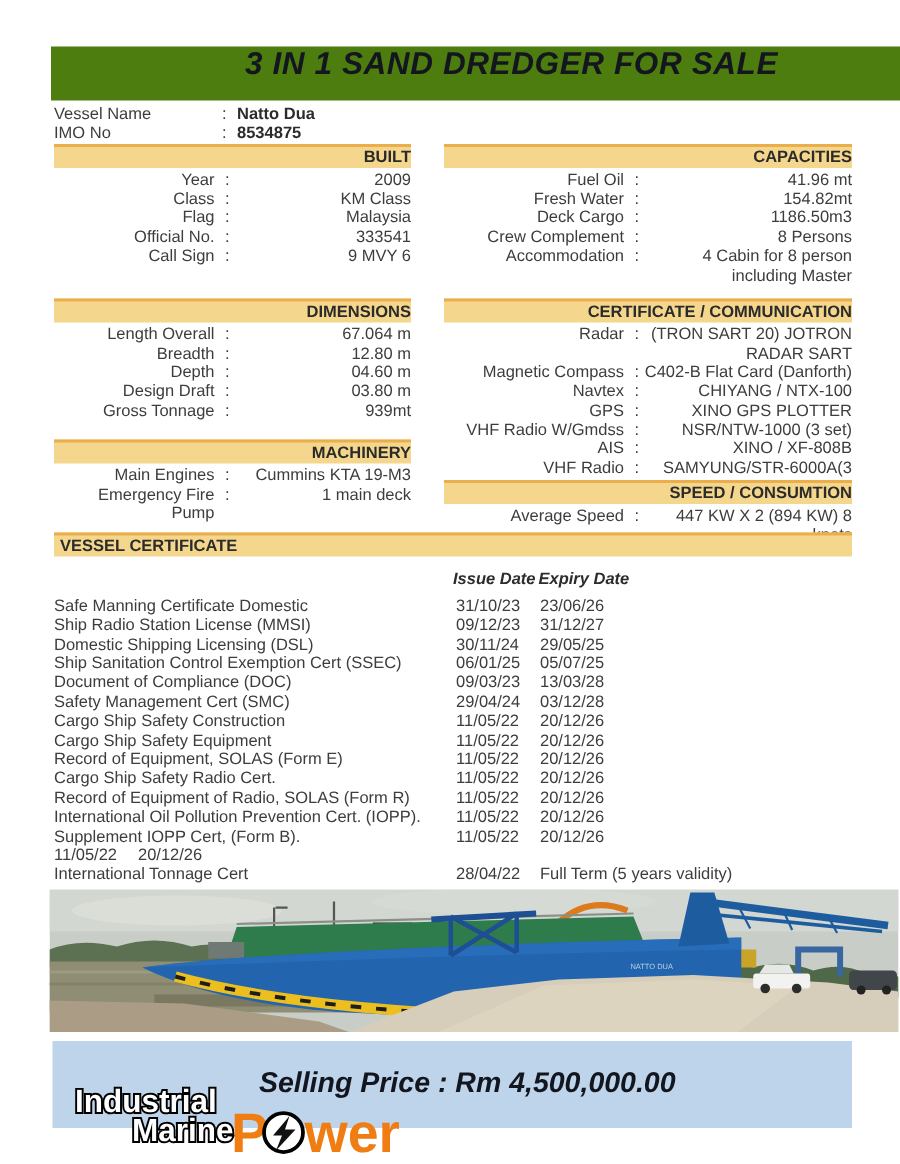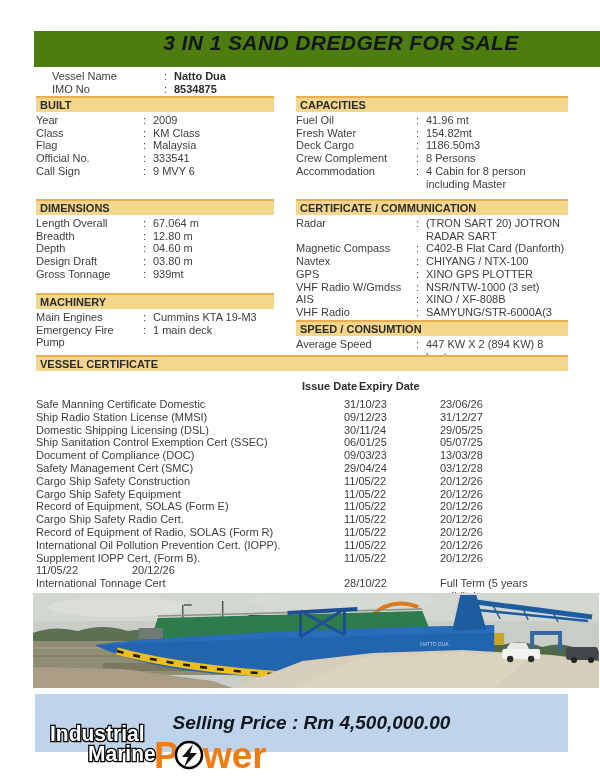--- a/index.html
+++ b/index.html
@@ -8,49 +8,49 @@
     font-family:"Liberation Sans", sans-serif;color:#3d3d3d;
   }
   
   .title-bar{
     position:absolute;left:34px;top:31px;width:528px;height:36px;background:#4d7c0f;
     display:flex;align-items:flex-start;justify-content:center;padding-left:43px;
   }
   .title-text{font-style:italic;font-weight:bold;font-size:21px;color:#14161f;letter-spacing:.4px;}
   
   .vessel-info{position:absolute;left:36px;top:70px;width:400px;font-size:11px;}
-  .vrow{display:flex;line-height:13px;margin-left:16px;}
+  .vrow{display:flex;line-height:13px;}
   .vrow .lbl{width:112px;}
   .vrow .colon{width:10px;}
   .vrow .val{font-weight:bold;color:#2c2c2c;}
   
   .sections{position:absolute;left:36px;top:96px;width:532px;height:259px;}
-  .sec{position:absolute;}
+  .sec{position:absolute;text-align:right;}
   .sec-built{left:0;top:0;width:238px;}
   .sec-capacities{left:260px;top:0;width:272px;}
   .sec-dimensions{left:0;top:103px;width:238px;}
   .sec-navigation{left:260px;top:103px;width:272px;}
   .sec-machinery{left:0;top:197px;width:238px;}
   .sec-speed{left:260px;top:224px;width:272px;}
   .sec-bar{
     background:#f4d78c;border-top:2px solid #eaaf4c;font-weight:bold;font-size:11px;
     color:#2b2b2b;height:12px;line-height:12px;padding:1px 0 1px 4px;margin-bottom:2px;
   }
   .srow{display:flex;font-size:11px;line-height:12.7px;}
   .sec-built .srow .lbl,.sec-dimensions .srow .lbl,.sec-machinery .srow .lbl{width:107px;flex:none;}
   .sec-capacities .srow .lbl,.sec-navigation .srow .lbl,.sec-speed .srow .lbl{width:120px;flex:none;}
   .srow .colon{width:10px;flex:none;}
   .srow .val{flex:1;}
   
   .cert{position:absolute;left:36px;top:355px;width:532px;}
-  .cert-head{display:flex;font-weight:bold;font-size:11px;color:#2c2c2c;margin-top:9px;}
+  .cert-head{display:flex;font-weight:bold;font-size:11px;color:#2c2c2c;margin-top:9px;font-style:italic;}
   .ch-name{width:266px;flex:none;}
   .ch-issue{width:57px;flex:none;}
   .cert-rows{margin-top:6px;}
-  .crow{display:flex;font-size:11px;line-height:12.8px;gap:40px;}
+  .crow{display:flex;font-size:11px;line-height:12.8px;}
   .crow .c-name{width:268px;flex:none;}
   .crow .c-issue{width:56px;flex:none;}
   .crow .c-exp{flex:1;}
   
   .photo{position:absolute;left:33px;top:593px;width:566px;height:95px;}
   .photo svg{display:block;width:100%;height:100%;}
   
   .price-bar{
     position:absolute;left:35px;top:694px;width:533px;height:58px;background:#bdd4ea;
     display:flex;align-items:center;justify-content:center;
@@ -361,21 +361,21 @@
           <span class="c-exp">20/12/26</span>
         </div>
 
         <div class="crow">
           <span class="c-issue">11/05/22</span>
           <span class="c-exp">20/12/26</span>
         </div>
 
         <div class="crow">
           <span class="c-name">International Tonnage Cert</span>
-          <span class="c-issue">28/10/22</span>
+          <span class="c-issue">28/04/22</span>
           <span class="c-exp">Full Term (5 years validity)</span>
         </div>
       </div>
   </div>
 
   <div class="photo">
     <svg viewBox="0 0 567 95" preserveAspectRatio="none">
       <rect x="0" y="0" width="567" height="95" fill="#c9cdc8"></rect>
       <rect x="0" y="0" width="567" height="28" fill="#d3d7d1"></rect>
       <ellipse cx="85" cy="14" rx="70" ry="10" fill="#dde1da" opacity="0.7"></ellipse>

